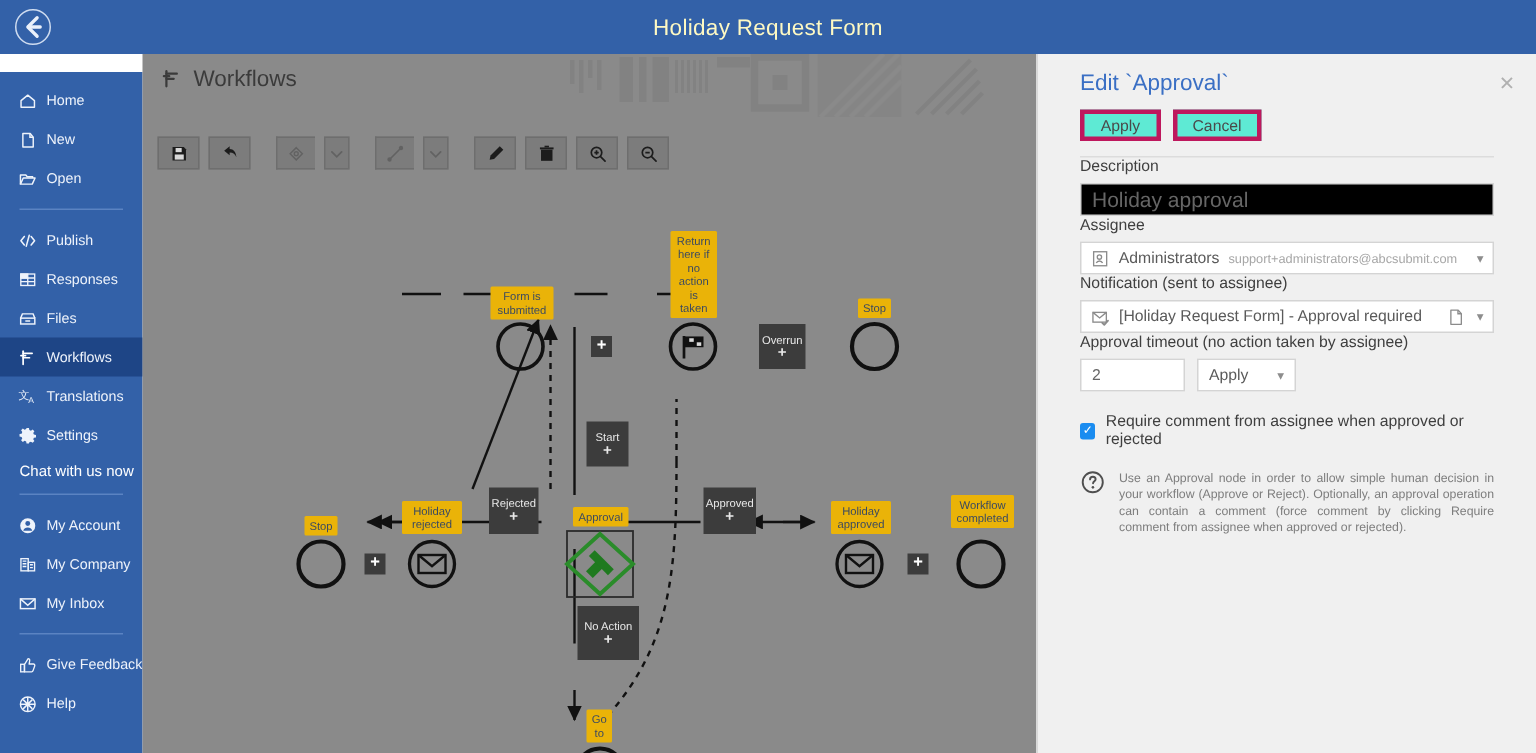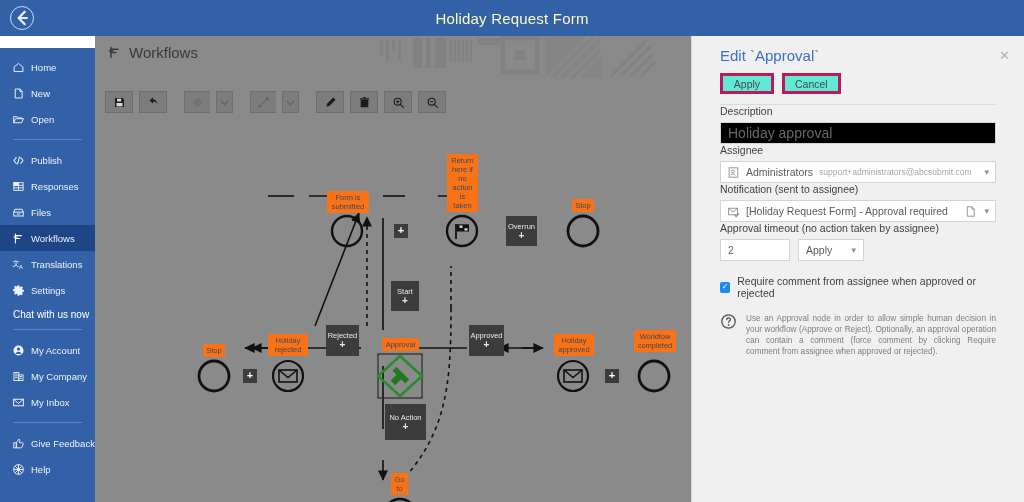--- a/index.html
+++ b/index.html
@@ -88,21 +88,21 @@
   .tbtn.split-arrow { width: 17px; border-left: 1px solid #6e6e6e; }
   .tbtn.dim svg { opacity: .38; }
   .tgap { width: 5px; }
 
   .diagram { position: absolute; top: 0; left: 0; width: 596px; height: 466px; }
   .diagram svg { position: absolute; top:0; left:0; }
 
   
   .ntag {
     position: absolute;
-    background: #f97316; color: #3c4a60;
+    background: #eab308; color: #3c4a60;
     font-size: 7.5px; line-height: 9px; text-align: center;
     padding: 2px 3px; border-radius: 1px;
     white-space: pre-line;
   }
   
   .cbox {
     position: absolute; background: #3c3c3c; color: #e8e8e8;
     font-size: 7.5px; line-height: 9px; text-align: center;
     display: flex; flex-direction: column; align-items: center; justify-content: center;
     cursor: pointer;

